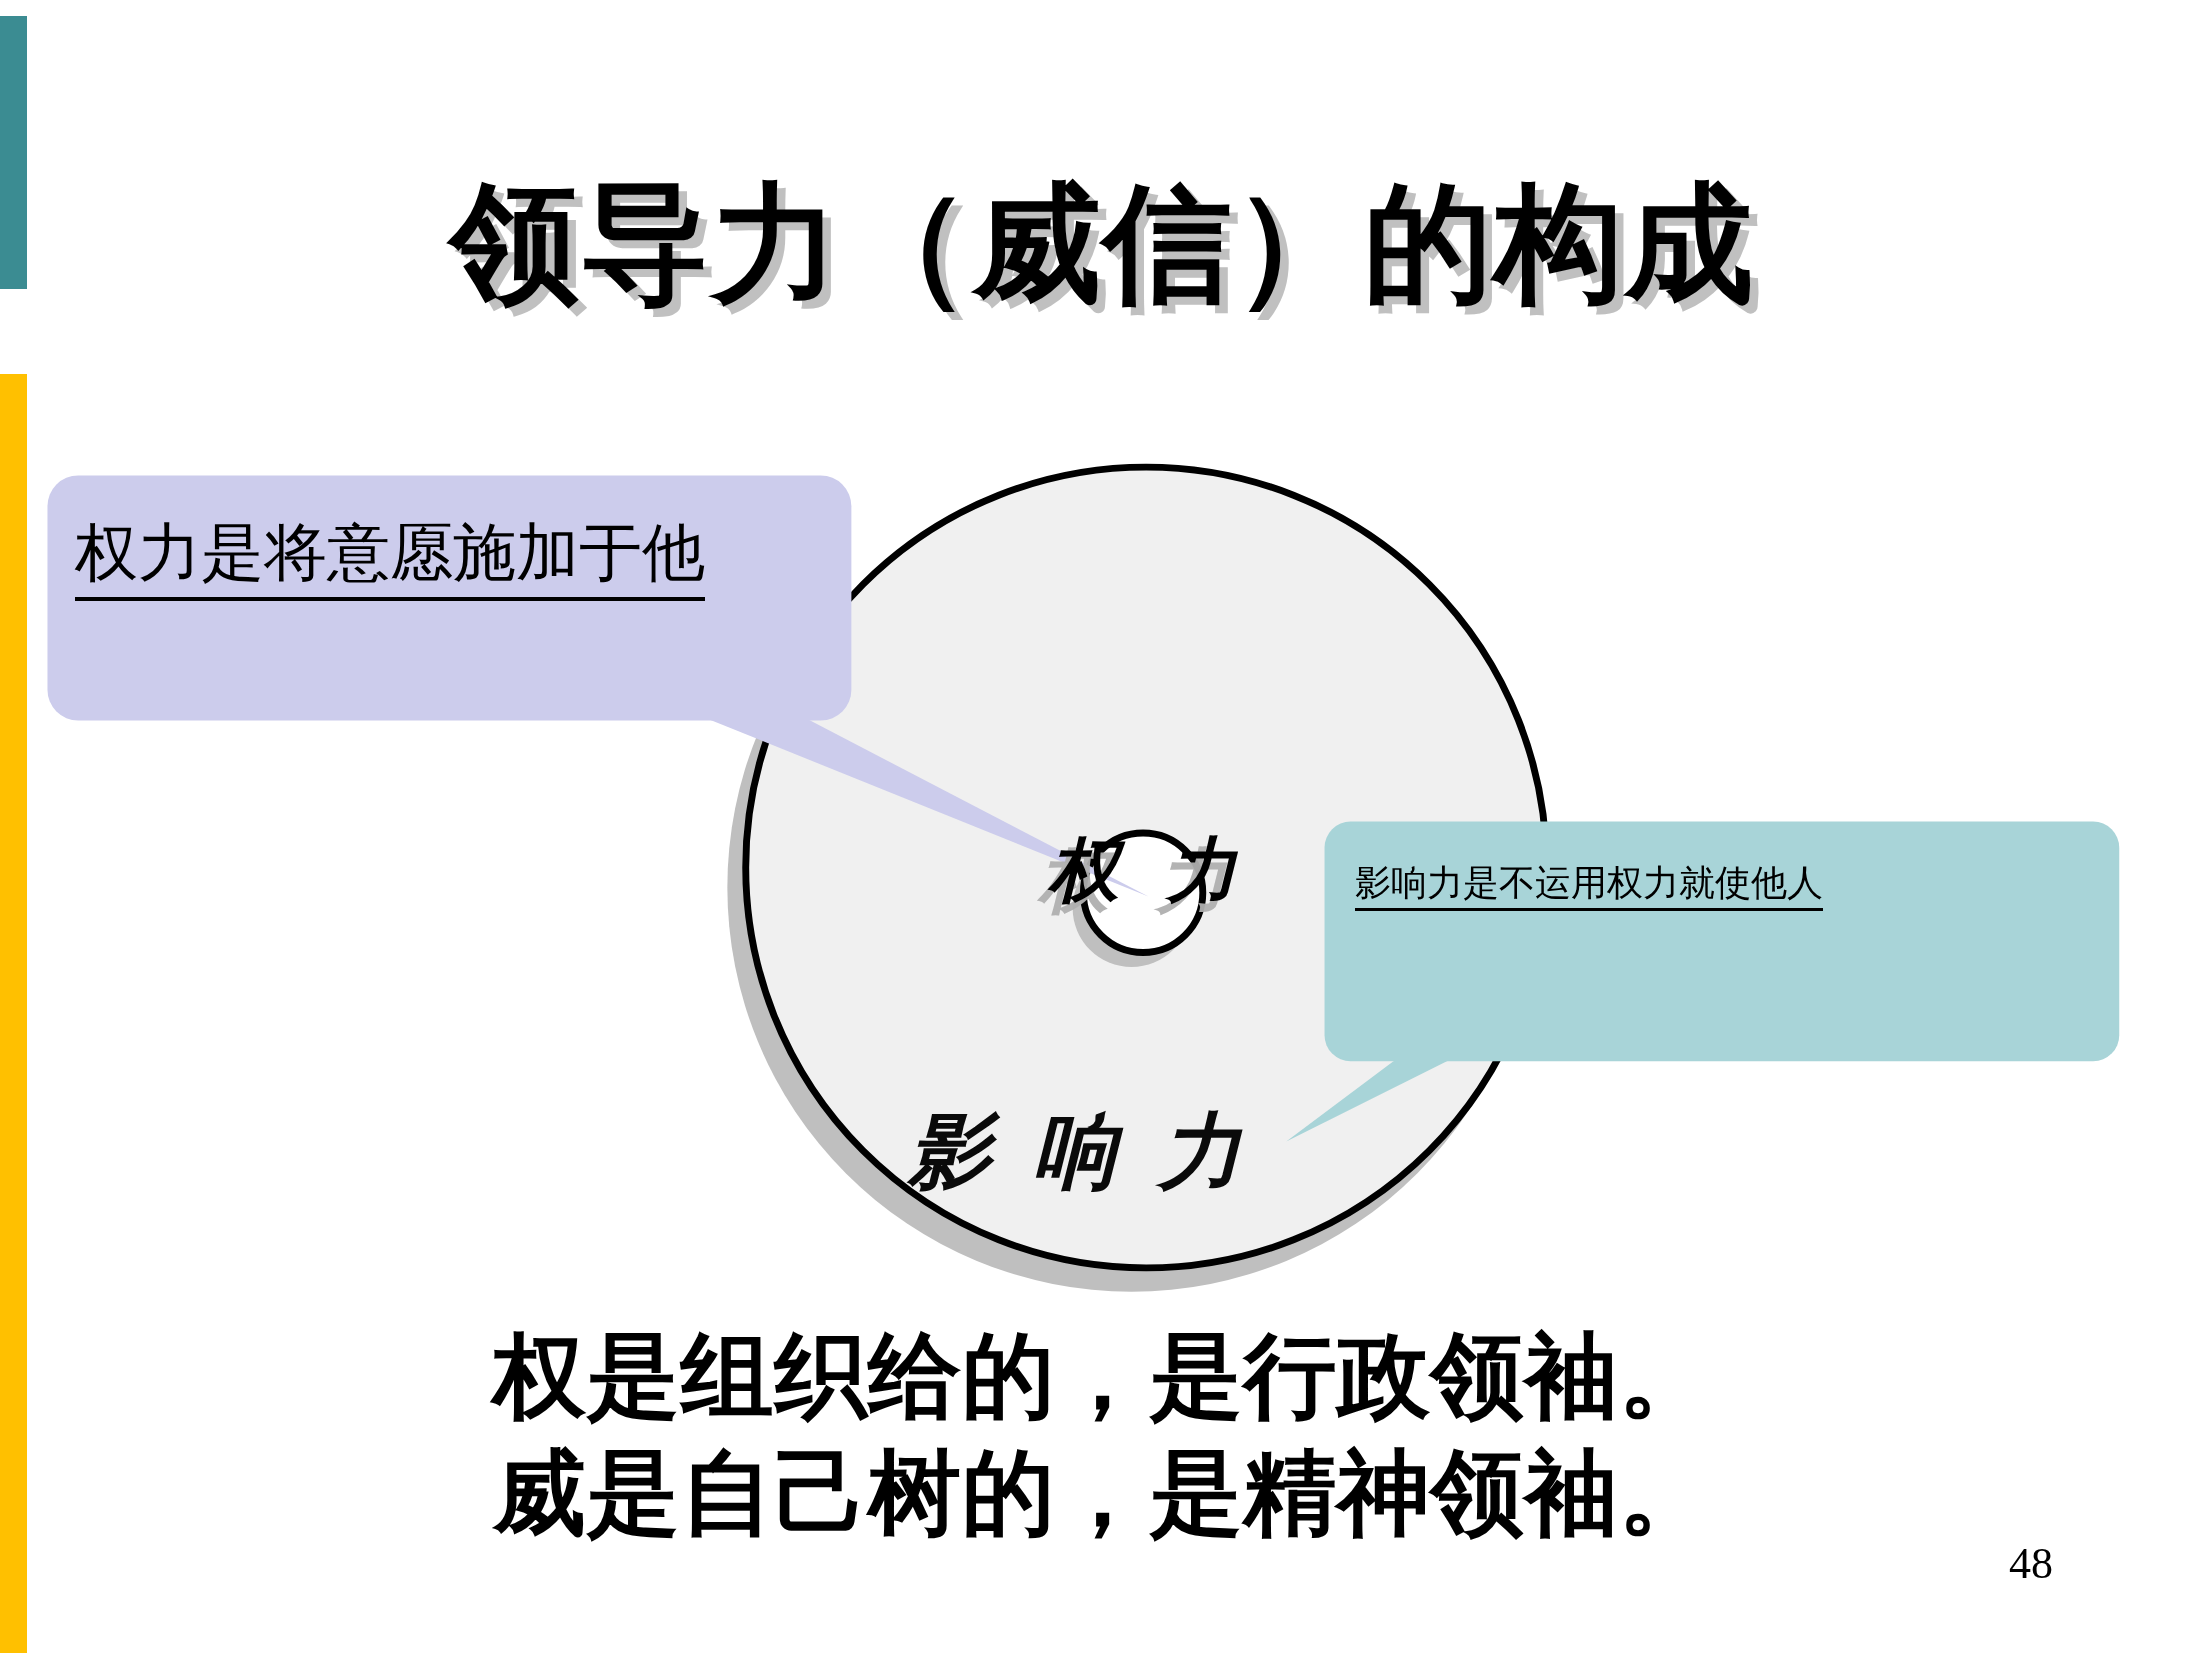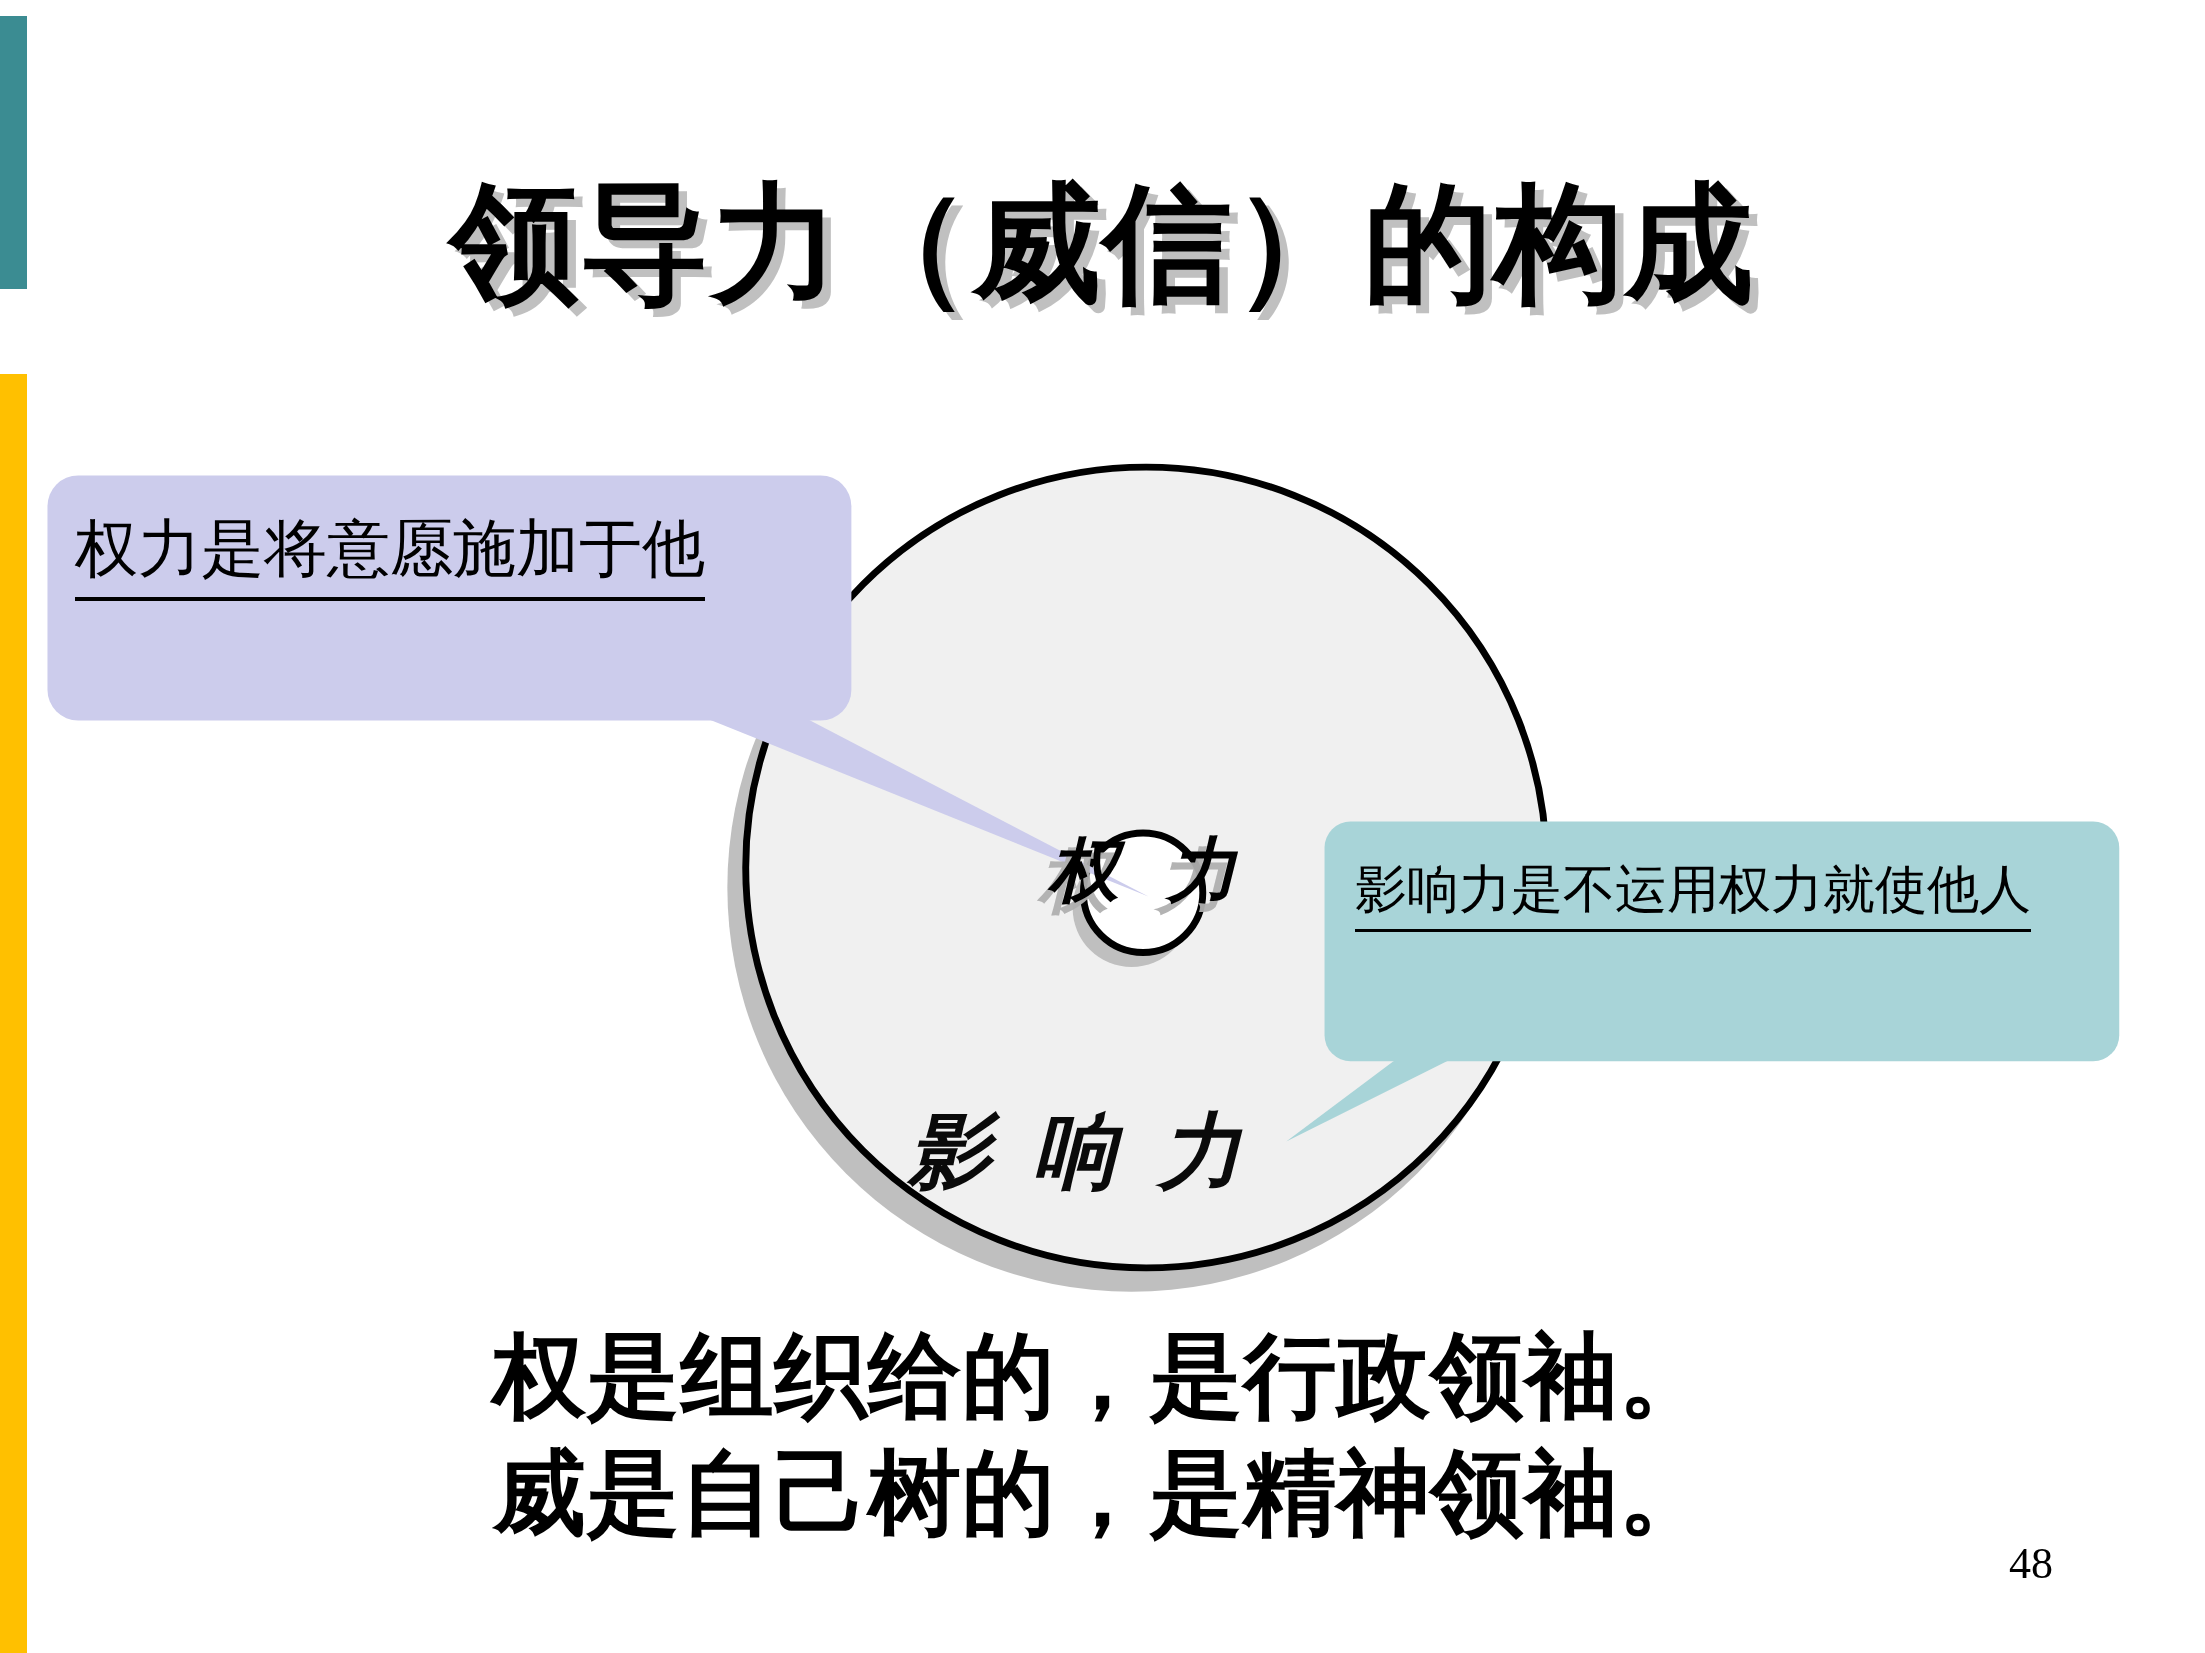--- a/index.html
+++ b/index.html
@@ -95,41 +95,41 @@
     font-weight: 700;
     font-size: 83px;
     line-height: 1;
     color: #0a0a0a;
     letter-spacing: 10.7px;
   }
 
   
   .callout-text {
     position: absolute;
-    font-family: Liberation Mono, monospace;
+    font-family: Liberation Serif, serif;
     font-weight: 400;
     color: #000000;
   }
   .callout-purple-text {
     left: 75px;
     top: 496px;
     width: 766px;
     font-size: 63px;
     line-height: 1.32;
   }
   .callout-purple-text .ln {
     display: inline-block;
     border-bottom: 4.6px solid #000;
     padding-bottom: 1.5px;
   }
   .callout-teal-text {
     left: 1355px;
     top: 844px;
     width: 773px;
-    font-size: 52px;
+    font-size: 36px;
     line-height: 1.30;
   }
   .callout-teal-text .ln {
     display: inline-block;
     border-bottom: 3.8px solid #000;
     padding-bottom: 1.5px;
   }
   .callout-teal-text .ln.faded-tail {
     border-bottom-color: #000;
   }

